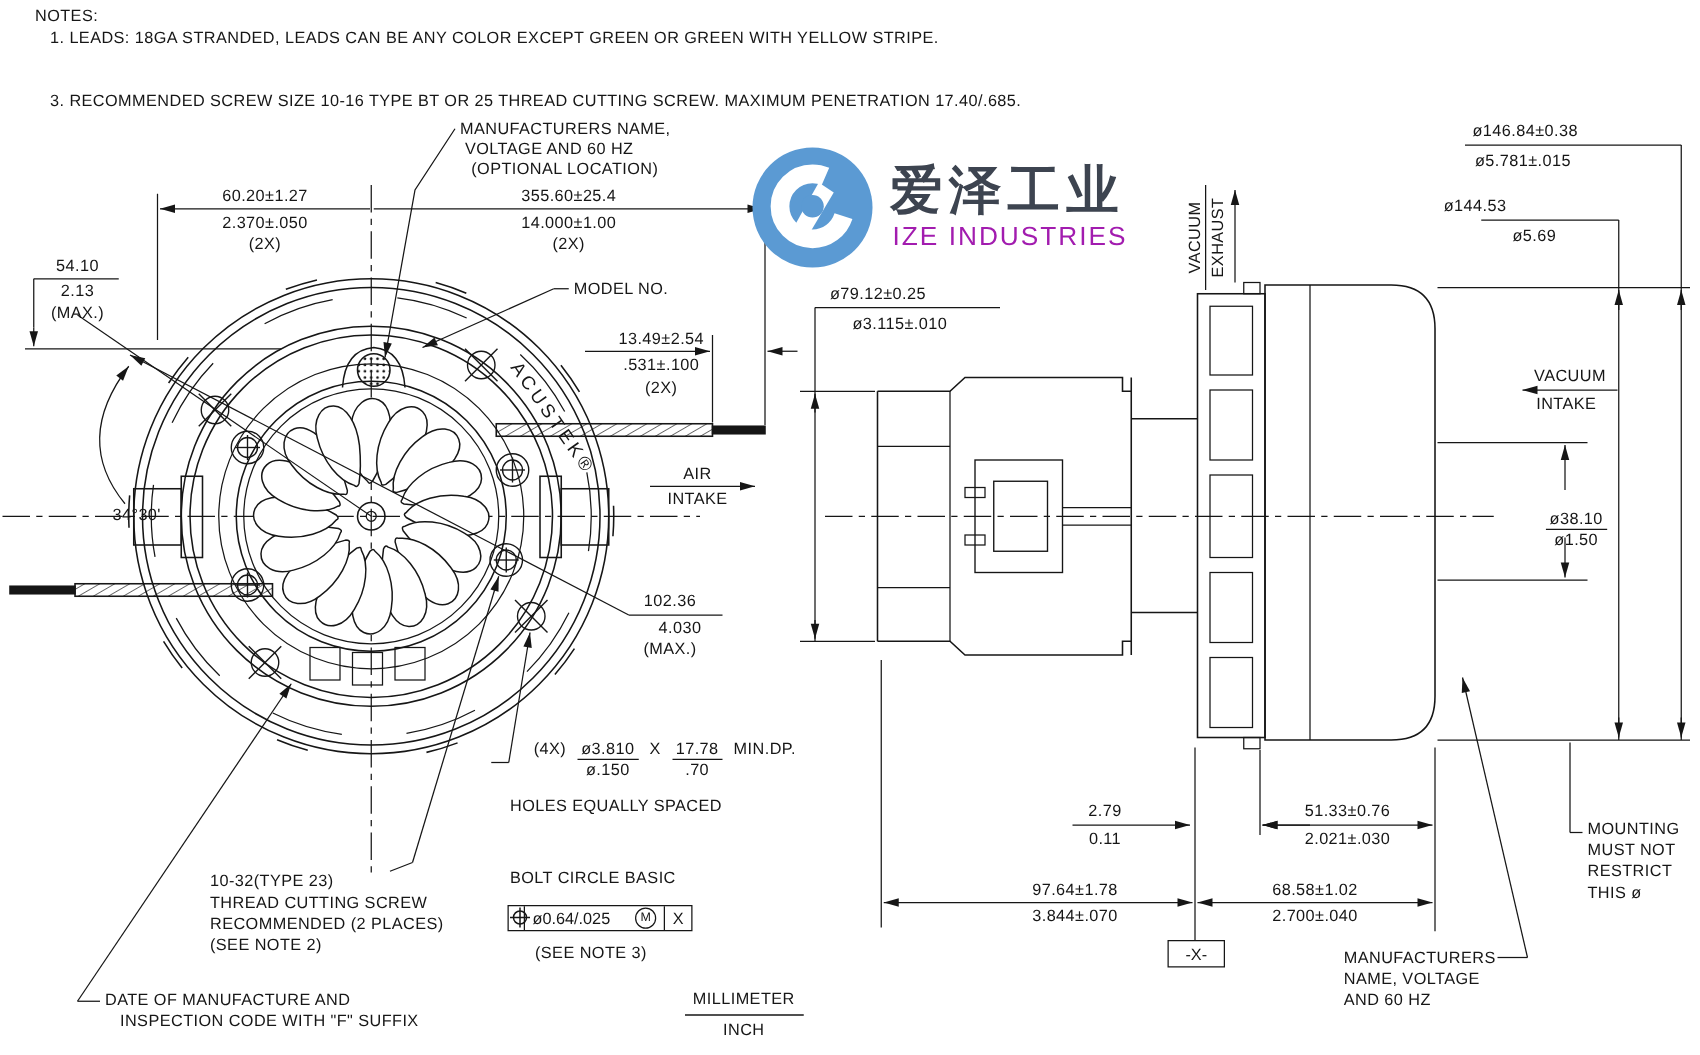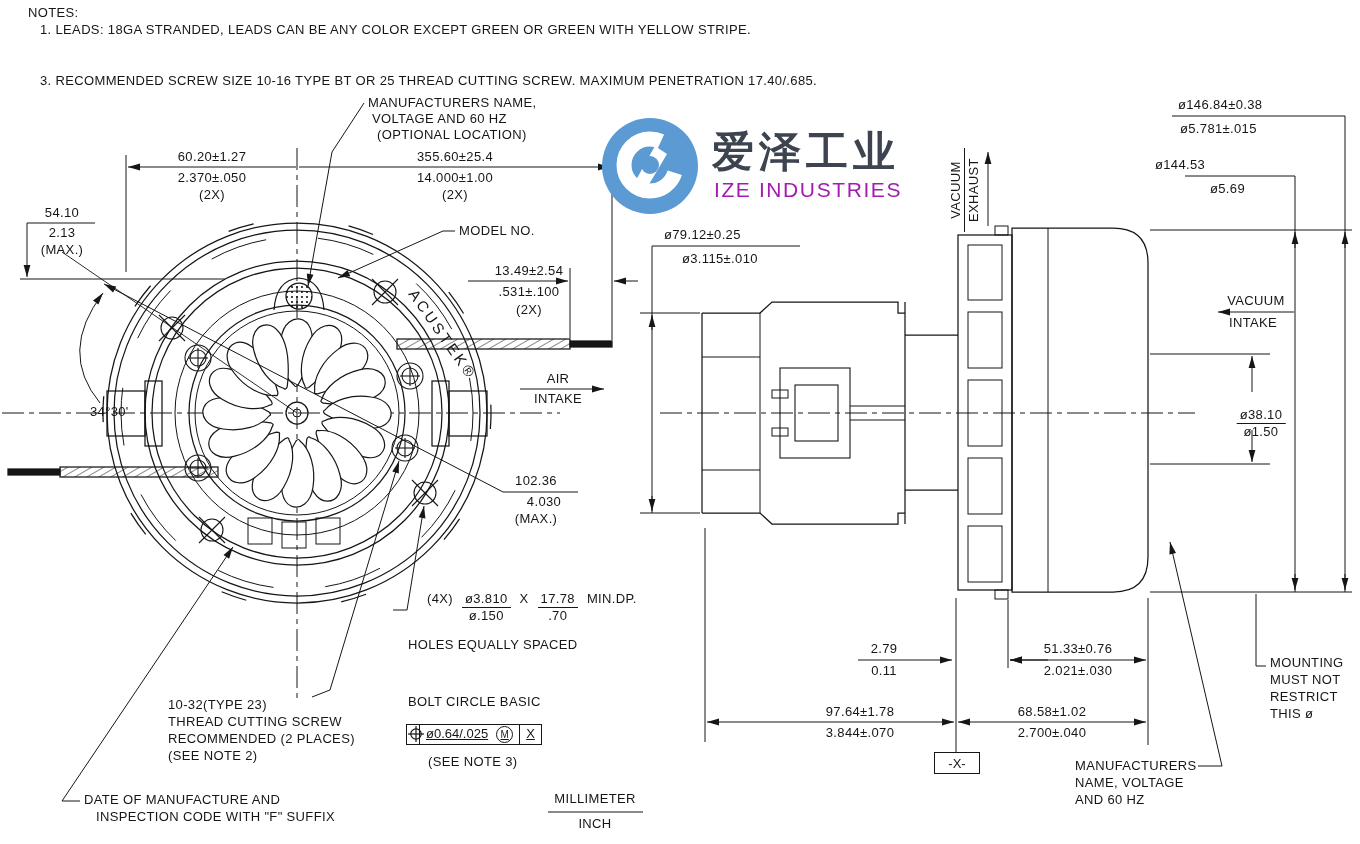--- a/index.html
+++ b/index.html
@@ -7,21 +7,21 @@
          font-family:"Liberation Sans",sans-serif;color:#161616;}
   svg{position:absolute;left:0;top:0;}
   .lbl{position:absolute;font-size:13px;line-height:14px;letter-spacing:.35px;
        color:#161616;white-space:pre;}
   .c{transform:translateX(-50%);}
   .row{display:flex;align-items:flex-start;gap:9px;margin-left:17px;}
   .fr{display:inline-flex;flex-direction:column;align-items:center;}
   .fr .t{border-bottom:1.3px solid #161616;padding:0 3px 1px;}
   .fr .b{padding-top:1px;}
   .fcf{position:absolute;display:flex;border:1.4px solid #161616;background:#fff;}
-  .fcf>div{border-right:1.4px solid #161616;padding:1px 6px;display:flex;gap:8px;font-size:13px;text-decoration:underline;}
+  .fcf>div{border-right:1.4px solid #161616;padding:1px 6px;display:flex;align-items:center;gap:20px;font-size:13px;}
   .fcf>div:last-child{border-right:none;}
   .cm{width:15px;height:15px;border:1.2px solid #161616;border-radius:50%;display:inline-flex;
       align-items:center;justify-content:center;font-size:10px;letter-spacing:0;}
   .vex{position:absolute;left:948px;top:232px;width:84px;transform:rotate(-90deg);
        transform-origin:top left;font-size:13px;letter-spacing:.35px;text-align:center;}
   .vex .t{display:block;border-bottom:1.3px solid #161616;padding-bottom:1px;}
   .vex .b{display:block;padding-top:1px;}
   .datum{position:absolute;border:1.4px solid #161616;font-size:13px;display:flex;
          align-items:center;justify-content:center;background:#fff;}
   .logo-cn{position:absolute;left:712px;top:124px;font-size:42px;font-weight:bold;

